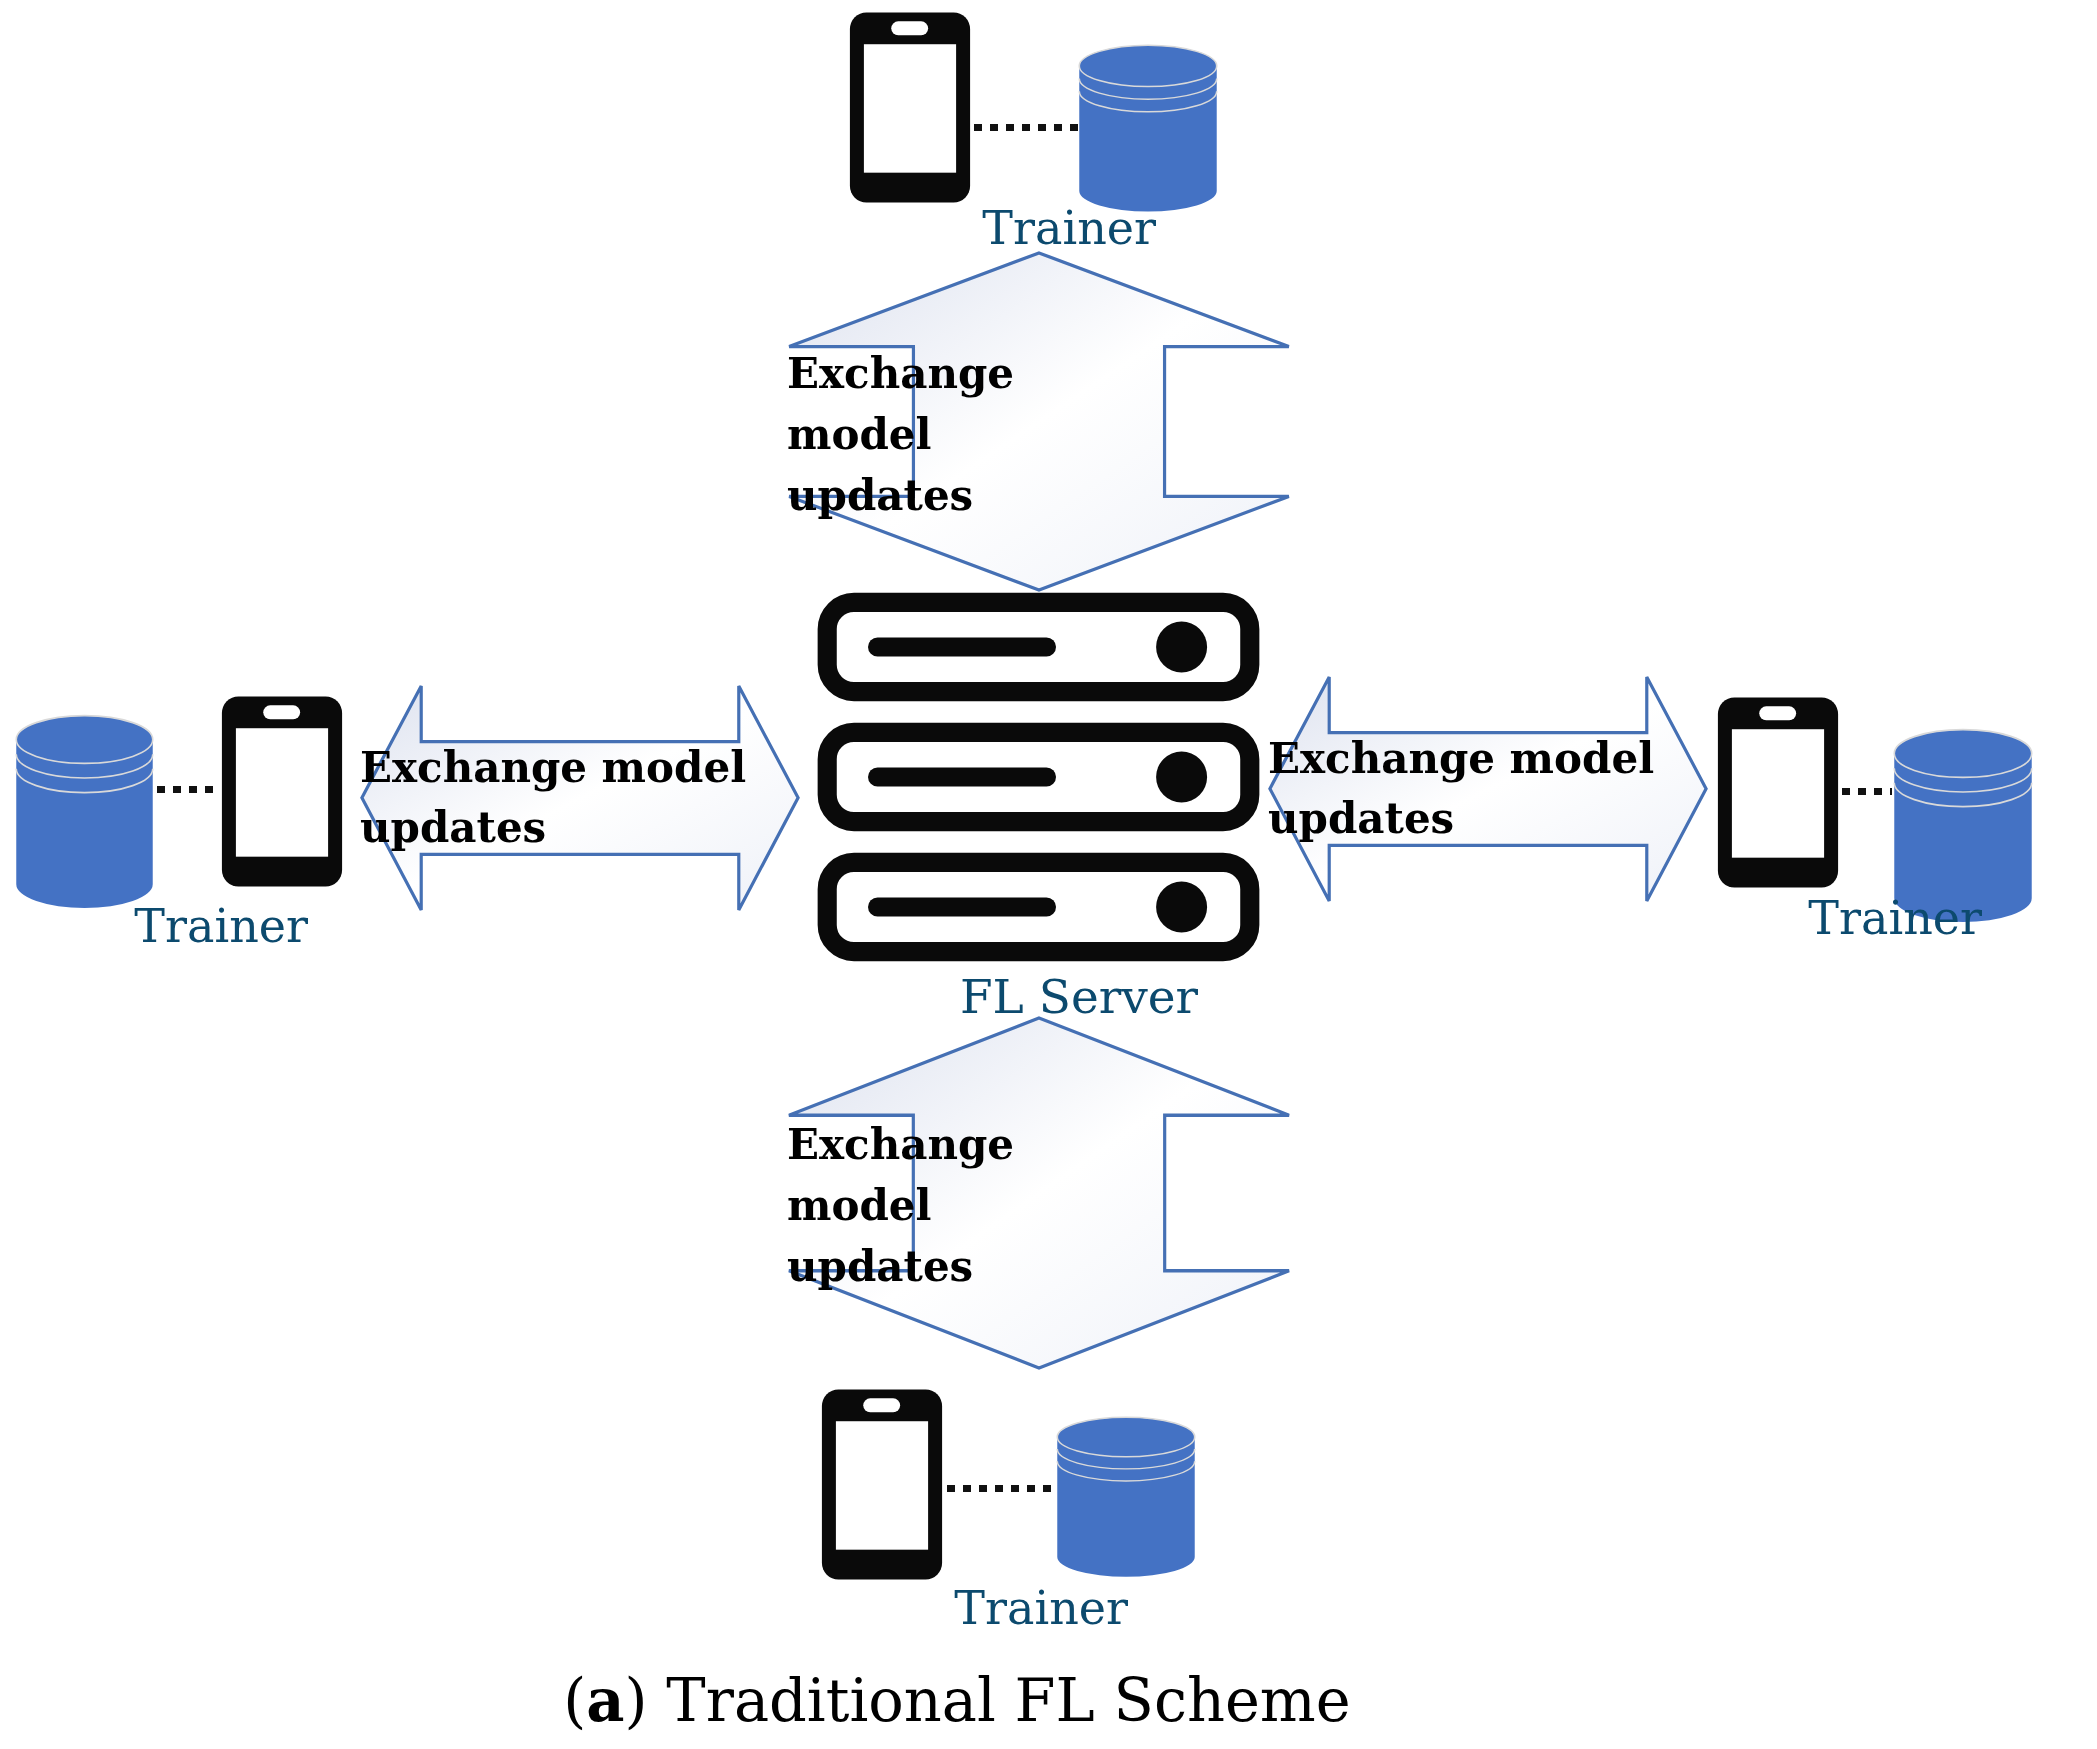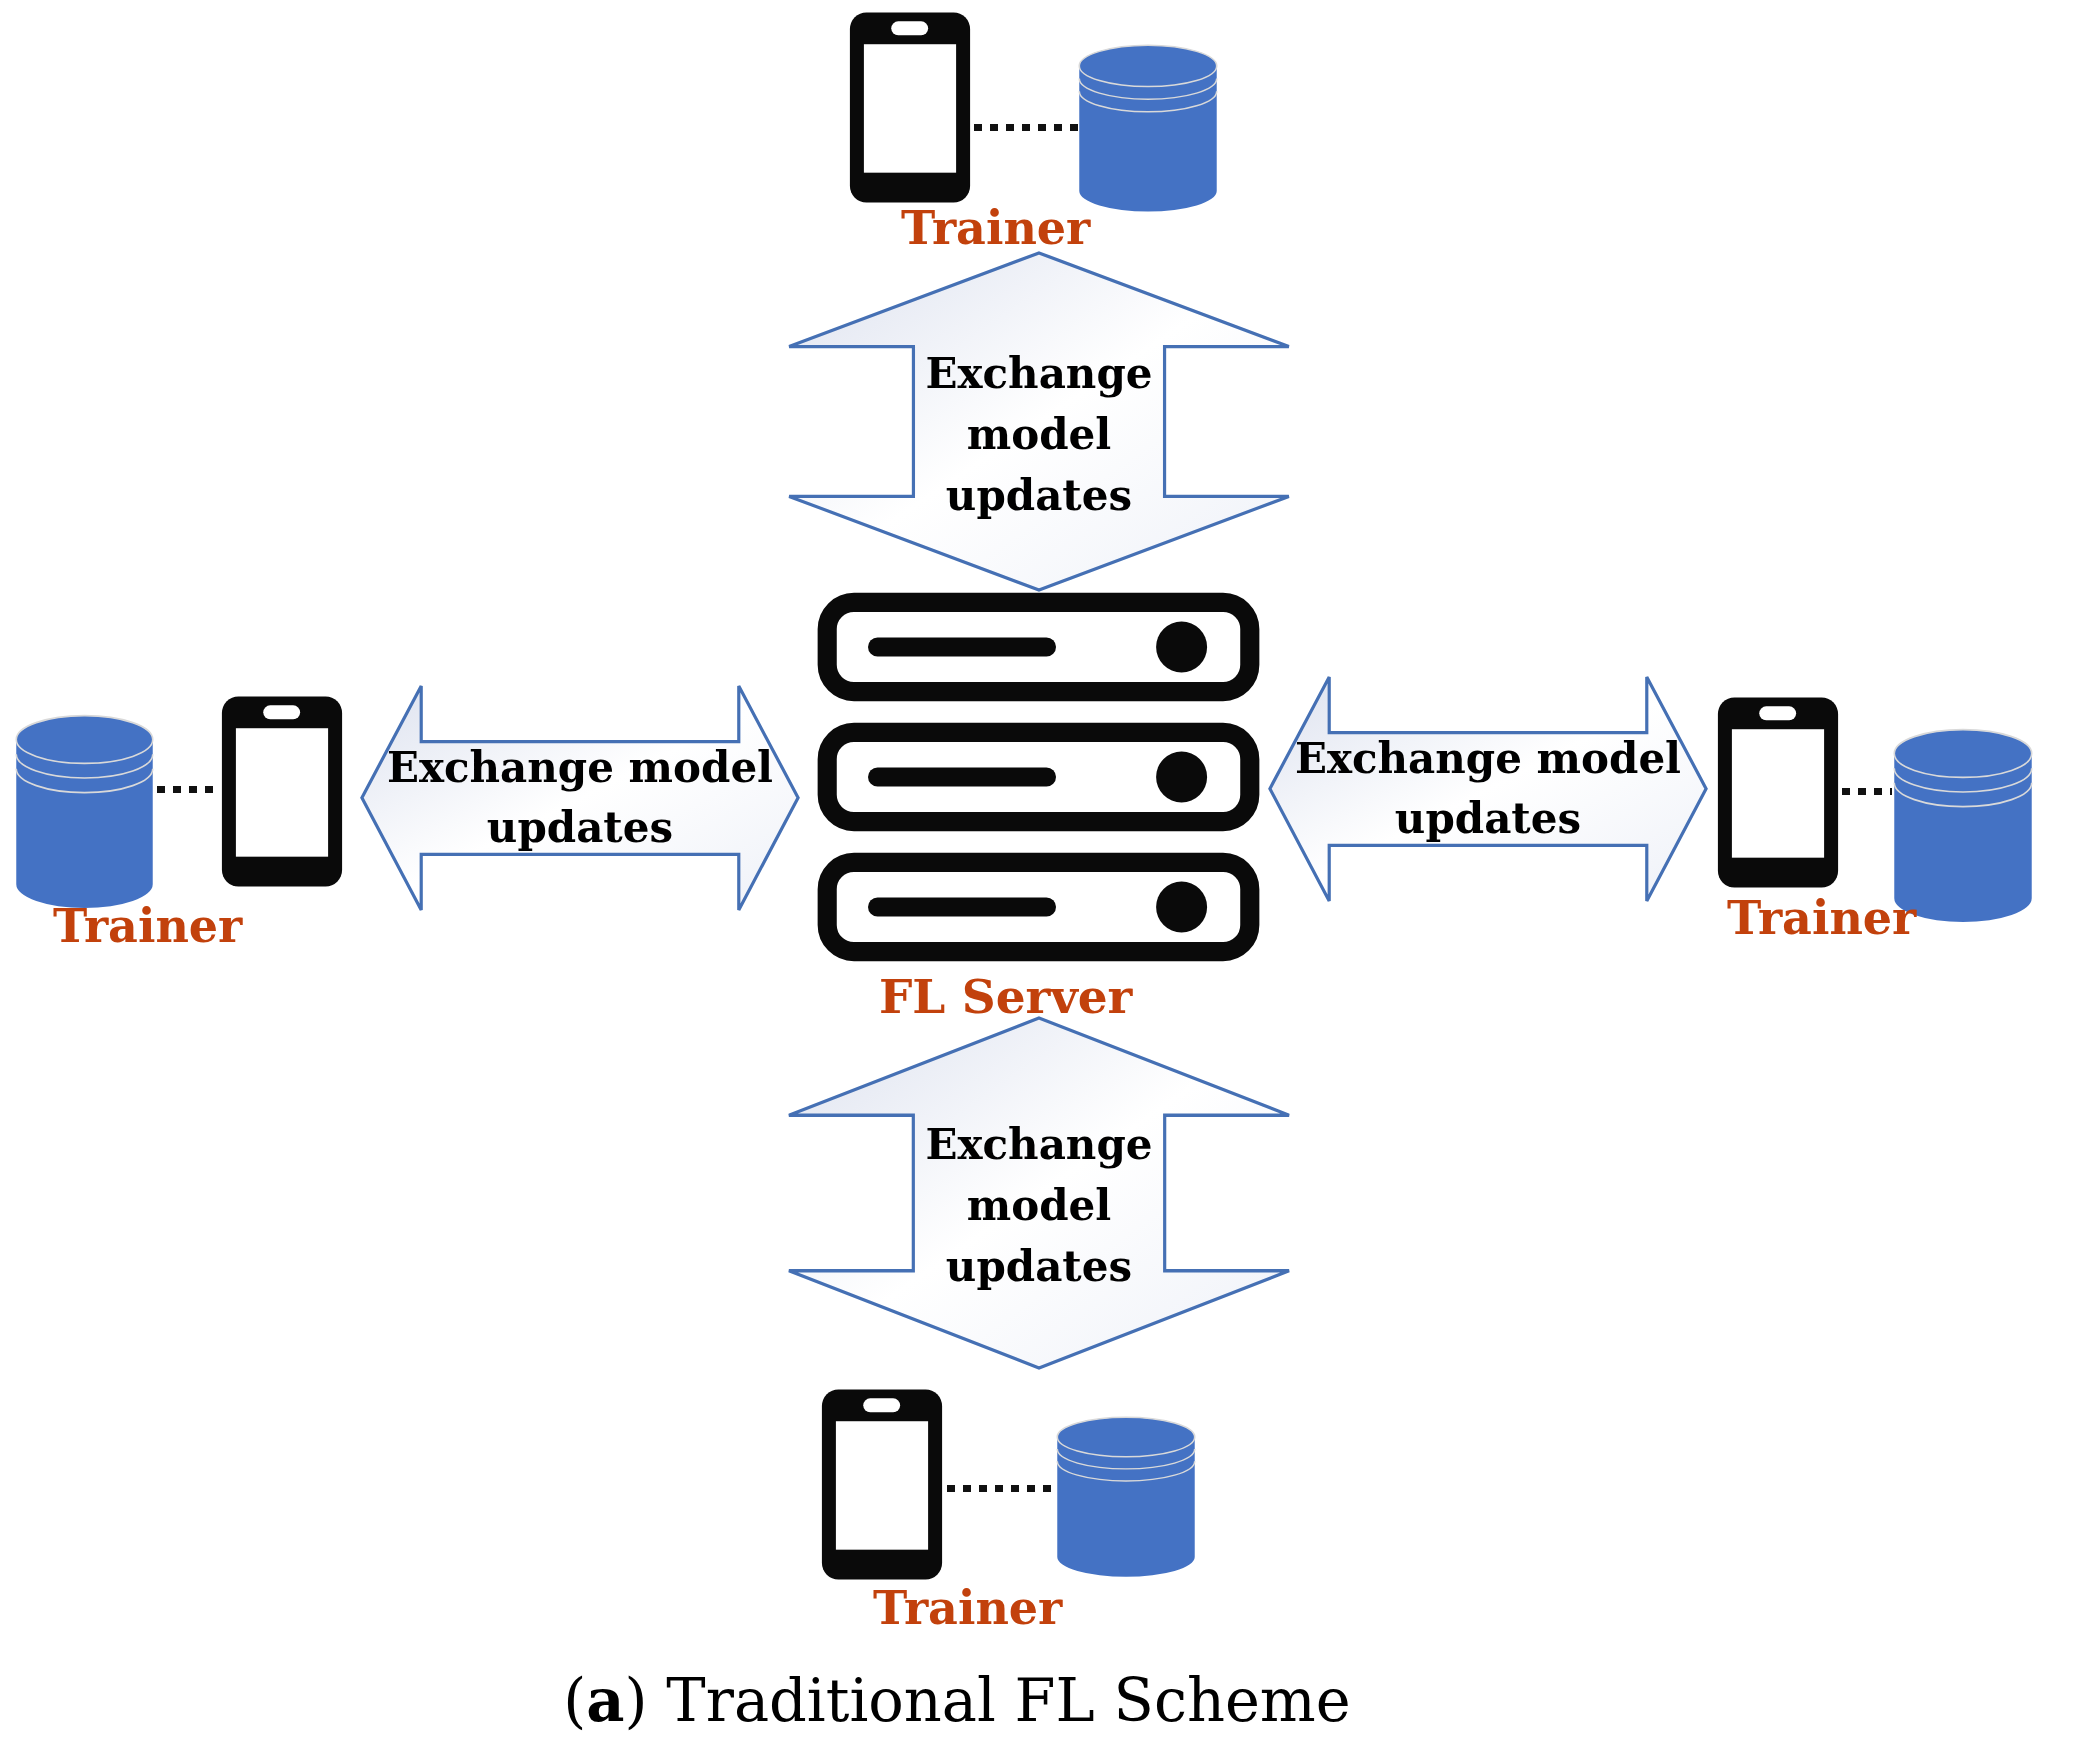--- a/index.html
+++ b/index.html
@@ -2,31 +2,31 @@
 <html style="font-size:10.2px"><head>
 <meta charset="utf-8">
 <style>
   html, body { margin: 0; padding: 0; background: #ffffff; }
   body {
     width: 2097px; height: 1750px; position: relative; overflow: hidden;
     font-family: "DejaVu Serif", "Liberation Serif", serif;
   }
   .abs { position: absolute; }
   .lbl {
-    position: absolute; text-align: left; color: #c2410c;
-    font-weight: bold; font-size: 46px; line-height: 1.1; white-space: nowrap;
+    position: absolute; text-align: right; color: #0c4a6e;
+    font-weight: normal; font-size: 46px; line-height: 1.1; white-space: nowrap;
   }
   .server-lbl { font-size: 47px; }
   .dash {
     position: absolute; height: 7px;
     background: repeating-linear-gradient(90deg, #111 0 8.3px, transparent 8.3px 16px);
   }
   .arrow-text {
     position: absolute; display: flex; flex-direction: column;
-    justify-content: center; align-items: center;
+    justify-content: center; align-items: flex-start;
     font-weight: bold; font-size: 42px; color: #000; text-align: center;
   }
   .arrow-text.vert { line-height: 61px; padding-top: 25.5px; box-sizing: border-box; }
   .arrow-text.horiz { line-height: 60px; }
   .caption {
     position: absolute; left: 0; top: 1666px; width: 1914px;
     text-align: center; font-size: 59px; color: #000; font-weight: normal;
   }
   .caption .marker { font-weight: bold; }
   svg { display: block; overflow: visible; }

